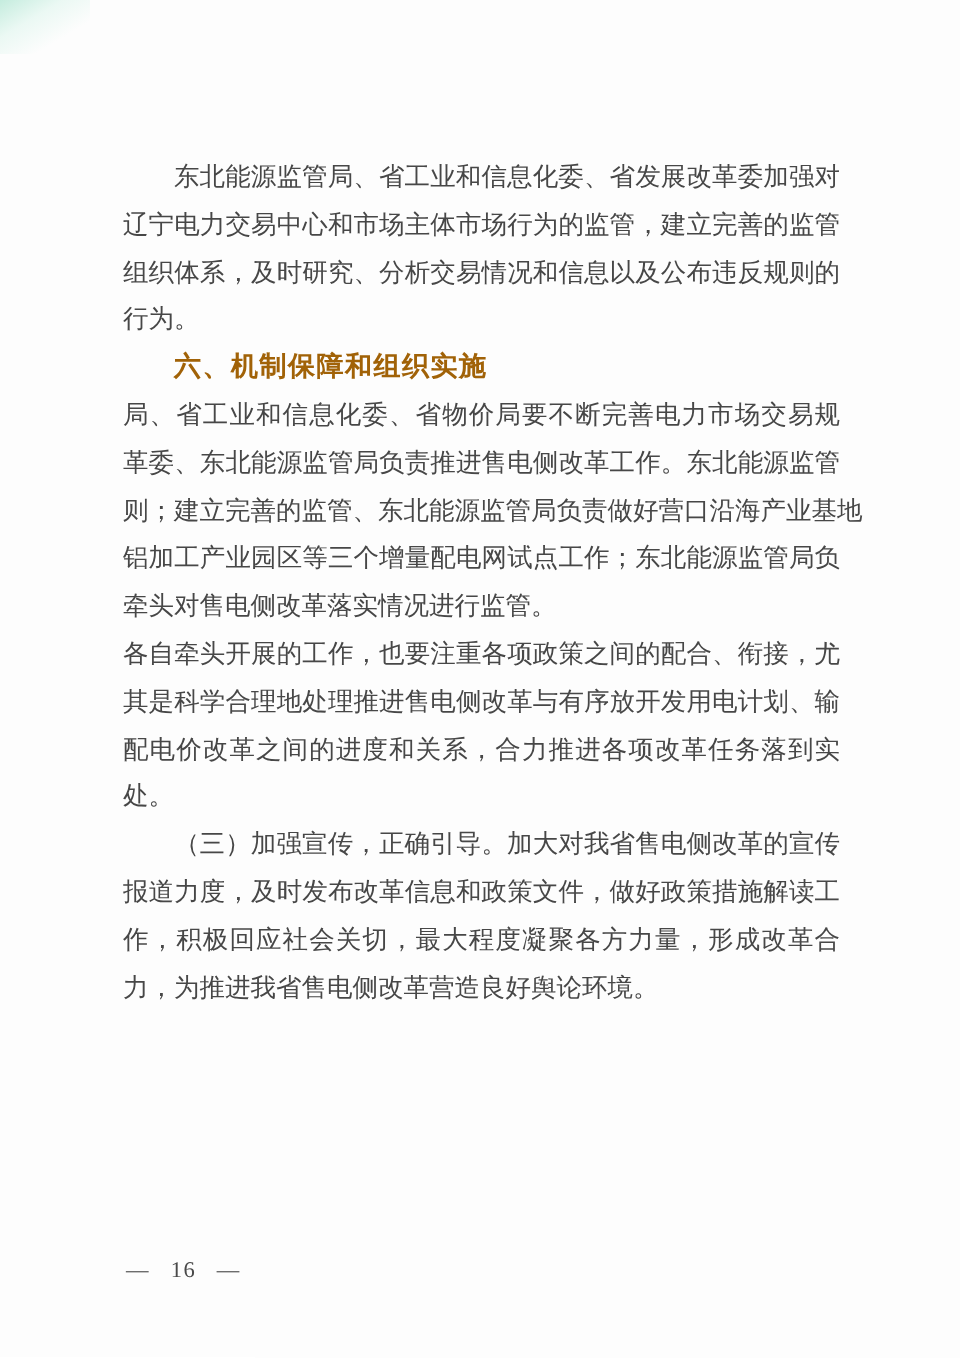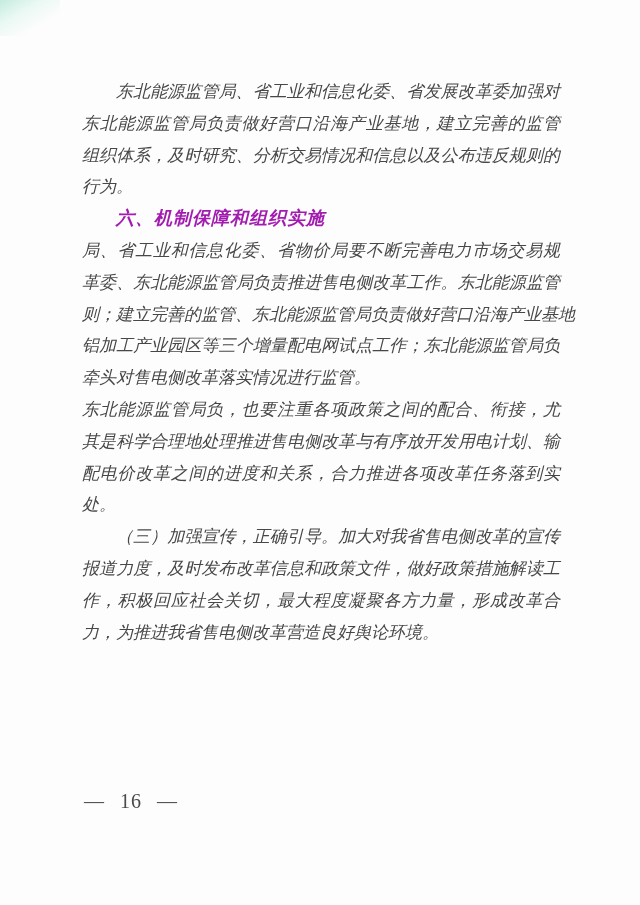--- a/index.html
+++ b/index.html
@@ -25,23 +25,22 @@
     background:
       linear-gradient(to bottom right,
         rgba(150, 222, 196, 0.55) 0%,
         rgba(180, 235, 215, 0.25) 35%,
         rgba(255, 255, 255, 0) 70%);
     pointer-events: none;
   }
   .textblock {
     position: absolute;
     left: 82px;
-    top: 76px;
+    top: 102px;
     width: 478px;
-    font-style: italic;
   }
   .line {
     box-sizing: border-box;
     width: 100%;
     height: 31.8px;
     line-height: 31.8px;
     font-size: 17px;
     color: #474747;
     text-align: justify;
     text-align-last: justify;
@@ -52,60 +51,60 @@
   .line.indent { padding-left: 34px; }
   .line.end {
     text-align: center;
     text-align-last: left;
   }
   .line.tight { letter-spacing: -0.6px; }
   .line.heading {
     font-family: "Liberation Sans", "DejaVu Sans", sans-serif;
     font-weight: 700;
     font-size: 18px;
-    color: #a21caf;
+    color: #a16207;
     letter-spacing: 1px;
     text-align: right;
     text-align-last: left;
   }
   .footer {
     position: absolute;
     left: 84px;
-    top: 790px;
-    font-size: 20px;
+    top: 836px;
+    font-size: 15px;
     line-height: 22px;
     color: #4a4a4a;
     letter-spacing: 1px;
     word-spacing: 9px;
     font-family: "Liberation Serif", "DejaVu Serif", serif;
   }
 </style>
 </head>
 <body>
 
 <div class="page">
 
   <div class="scan-tint"></div>
 
   <div class="textblock">
 
     <div class="line indent">东北能源监管局、省工业和信息化委、省发展改革委加强对</div>
-    <div class="line">东北能源监管局负责做好营口沿海产业基地，建立完善的监管</div>
+    <div class="line">辽宁电力交易中心和市场主体市场行为的监管，建立完善的监管</div>
     <div class="line">组织体系，及时研究、分析交易情况和信息以及公布违反规则的</div>
     <div class="line end">行为。</div>
 
     <div class="line heading indent">六、机制保障和组织实施</div>
 
     <div class="line">局、省工业和信息化委、省物价局要不断完善电力市场交易规</div>
     <div class="line">革委、东北能源监管局负责推进售电侧改革工作。东北能源监管</div>
     <div class="line">则；建立完善的监管、东北能源监管局负责做好营口沿海产业基地</div>
     <div class="line">铝加工产业园区等三个增量配电网试点工作；东北能源监管局负</div>
     <div class="line end">牵头对售电侧改革落实情况进行监管。</div>
 
-    <div class="line">东北能源监管局负，也要注重各项政策之间的配合、衔接，尤</div>
+    <div class="line">各自牵头开展的工作，也要注重各项政策之间的配合、衔接，尤</div>
     <div class="line">其是科学合理地处理推进售电侧改革与有序放开发用电计划、输</div>
     <div class="line">配电价改革之间的进度和关系，合力推进各项改革任务落到实</div>
     <div class="line end">处。</div>
 
     <div class="line indent">（三）加强宣传，正确引导。加大对我省售电侧改革的宣传</div>
     <div class="line">报道力度，及时发布改革信息和政策文件，做好政策措施解读工</div>
     <div class="line">作，积极回应社会关切，最大程度凝聚各方力量，形成改革合</div>
     <div class="line end">力，为推进我省售电侧改革营造良好舆论环境。</div>
 
   </div>

